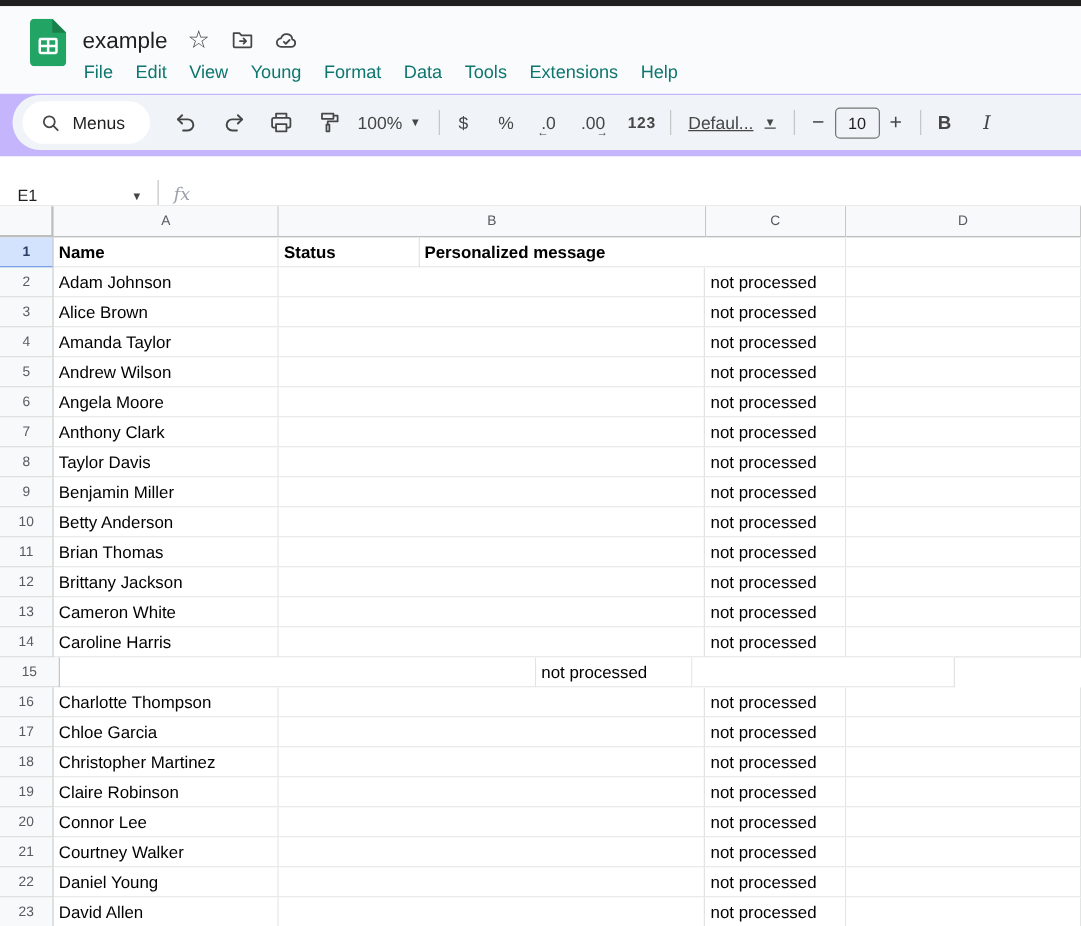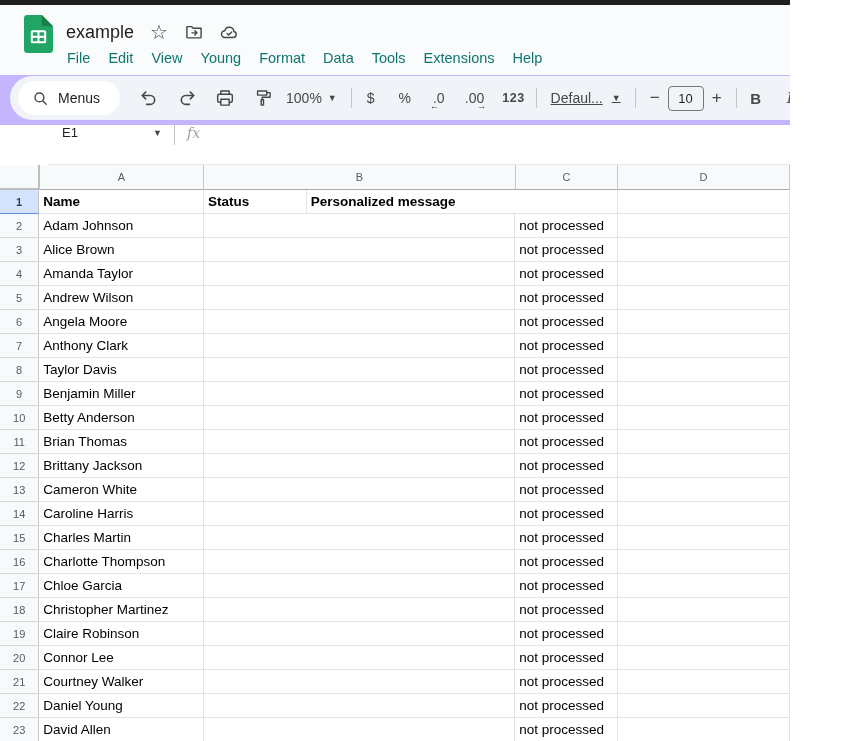--- a/index.html
+++ b/index.html
@@ -1,18 +1,18 @@
 <!DOCTYPE html>
 <html><head>
 <meta charset="utf-8">
 <style>
   * { margin:0; padding:0; box-sizing:border-box; }
   html,body { width:865px; height:741px; overflow:hidden; background:#fff;
     font-family:"Liberation Sans", sans-serif; -webkit-font-smoothing:antialiased; }
-  .app { position:relative; width:790px; height:741px; overflow:hidden; }
+  .app { position:relative; width:865px; height:741px; overflow:hidden; }
 
   
   .top-strip { height:5px; background:#1f1f1f; }
 
   
   .header { height:70px; background:#f9fbfd; display:flex; align-items:flex-start; position:relative; }
   .logo { position:absolute; left:24px; top:10px; width:29px; height:38px; }
   .header-text { margin-left:66px; padding-top:14px; }
   .title-row { display:flex; align-items:center; gap:15px; height:26px; }
   .doc-title { font-size:18px; color:#1f1f1f; }
@@ -41,21 +41,21 @@
   .dec-right .dec-arrow { right:3px; }
   .fmt-123 { font-size:12.5px; font-weight:600; letter-spacing:0.5px; }
   .font-sel { display:flex; align-items:center; justify-content:space-between; width:86px; padding:0 8px;text-decoration:underline; }
   .size-box { width:36px; height:25px; border:1px solid #747775; border-radius:4px; background:#f0f4f9;
     display:flex; align-items:center; justify-content:center; font-size:13px; color:#1f1f1f; cursor:text; }
   .pm { font-size:17px; color:#444746; }
   .bold-b { font-weight:700; font-size:15px; }
   .italic-i { font-family:"DejaVu Serif", serif; font-style:italic; font-size:15px; }
 
   
-  .formula-bar { height:40px; background:#fff; display:flex; align-items:flex-start; border-bottom:1px solid #e8e8e8;margin-left:48px; }
+  .formula-bar { height:40px; background:#fff; display:flex; align-items:flex-end; border-bottom:1px solid #e8e8e8; }
   .name-box { width:100px; margin-left:14px; display:flex; align-items:center; justify-content:space-between; cursor:pointer; }
   .name-box .nb-val { font-size:13px; color:#1f1f1f; }
   .fb-divider { width:1px; height:20px; background:#c4c7c5; margin:0 12px; }
   .fx { font-family:"DejaVu Serif", serif; font-style:italic; font-size:14px; color:#9aa0a6; }
   .formula-input { flex:1; height:100%; }
 
   
   .grid { position:relative; background:#fff; }
   .col-header-row { display:flex; height:25px; }
   .corner-box { width:48px; height:25px; background:#f8f9fa; border-right:2px solid #bdbfbe; border-bottom:2px solid #bdbfbe; }
@@ -317,21 +317,20 @@
         </div>
         <div class="grid-row">
           <div class="row-header">14</div>
           <div class="cell" style="width: 201px;">Caroline Harris</div>
           <div class="cell" style="width: 381px;"></div>
           <div class="cell" style="width: 125px;">not processed</div>
           <div class="cell" style="width: 210px;"></div>
         </div>
         <div class="grid-row">
           <div class="row-header">15</div>
-          <div class="cell" style="width: 201px;">Charles Martin</div>
           <div class="cell" style="width: 381px;"></div>
           <div class="cell" style="width: 125px;">not processed</div>
           <div class="cell" style="width: 210px;"></div>
         </div>
         <div class="grid-row">
           <div class="row-header">16</div>
           <div class="cell" style="width: 201px;">Charlotte Thompson</div>
           <div class="cell" style="width: 381px;"></div>
           <div class="cell" style="width: 125px;">not processed</div>
           <div class="cell" style="width: 210px;"></div>

